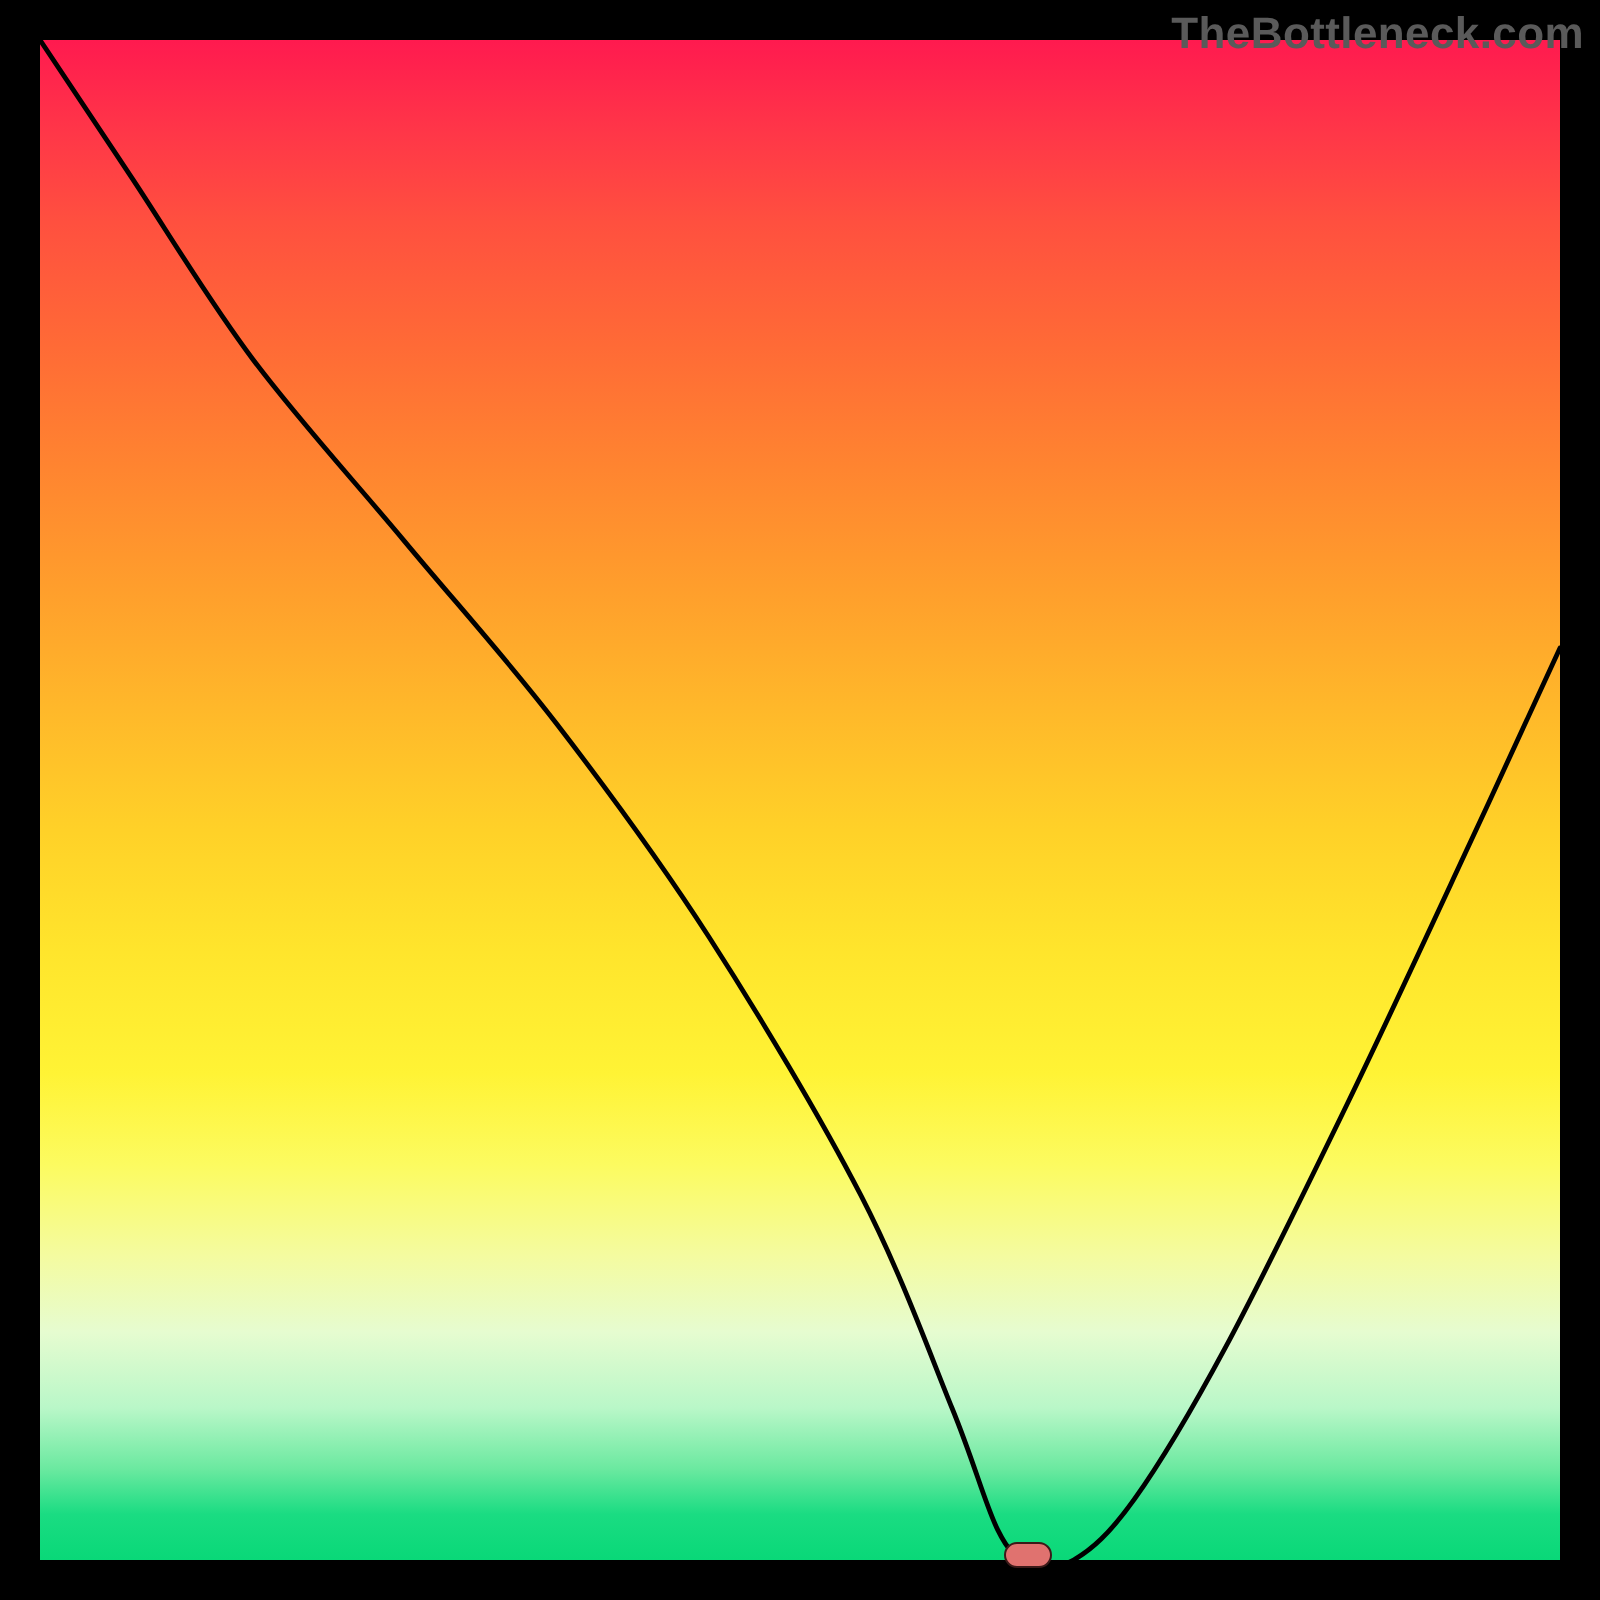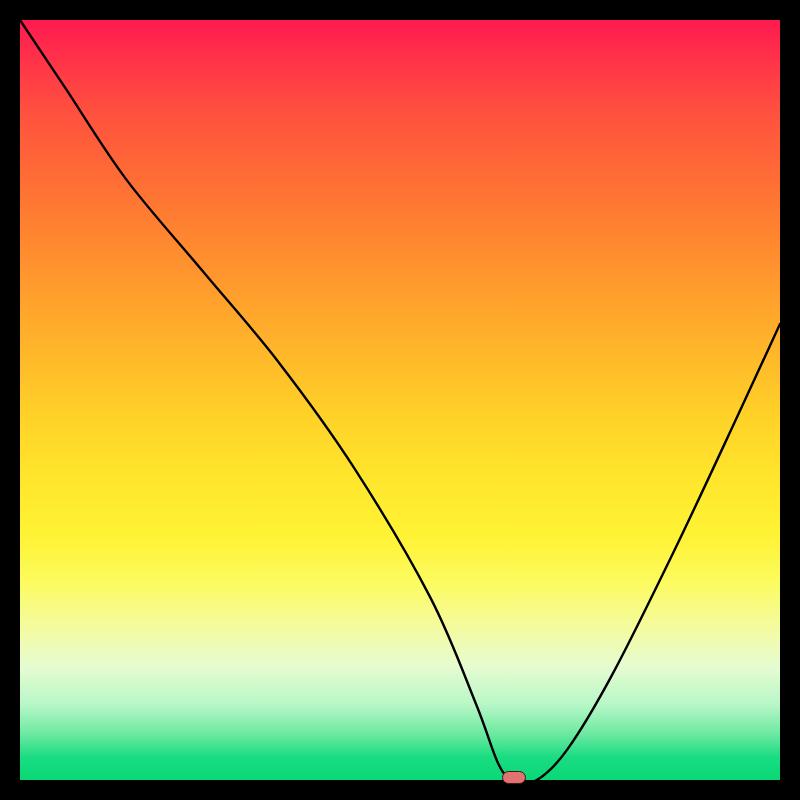--- a/index.html
+++ b/index.html
@@ -74,13 +74,14 @@
 <div class="frame">
   <div class="plot-area">
 
     <svg class="curve" viewBox="0 0 760 760" preserveAspectRatio="none">
       <path id="curve-path" fill="none" stroke="#000" stroke-width="2.4" stroke-linejoin="round" stroke-linecap="round" d="M 0.0 0.0 C 7.6 11.4, 27.9 41.8, 45.6 68.4 C 63.3 95.0, 83.6 129.2, 106.4 159.6 C 129.2 190.0, 157.1 220.4, 182.4 250.8 C 207.7 281.2, 233.1 309.1, 258.4 342.0 C 283.7 374.9, 309.1 409.1, 334.4 448.4 C 359.7 487.7, 390.1 538.3, 410.4 577.6 C 430.7 616.9, 444.6 656.1, 456.0 684.0 C 467.4 711.9, 472.5 732.1, 478.8 744.8 C 485.1 757.5, 487.7 757.5, 494.0 760.0 C 500.3 762.5, 507.9 765.1, 516.8 760.0 C 525.7 754.9, 534.5 747.3, 547.2 729.6 C 559.9 711.9, 575.1 686.5, 592.8 653.6 C 610.5 620.7, 633.3 573.8, 653.6 532.0 C 673.9 490.2, 696.7 440.8, 714.4 402.8 C 732.1 364.8, 752.4 320.5, 760.0 304.0"></path>
     </svg>
 
     <div class="marker" id="marker" style="left: 482px; top: 751px;"></div>
   </div>
 
+  <div class="watermark">TheBottleneck.com</div>
 </div>
 
 </body></html>

